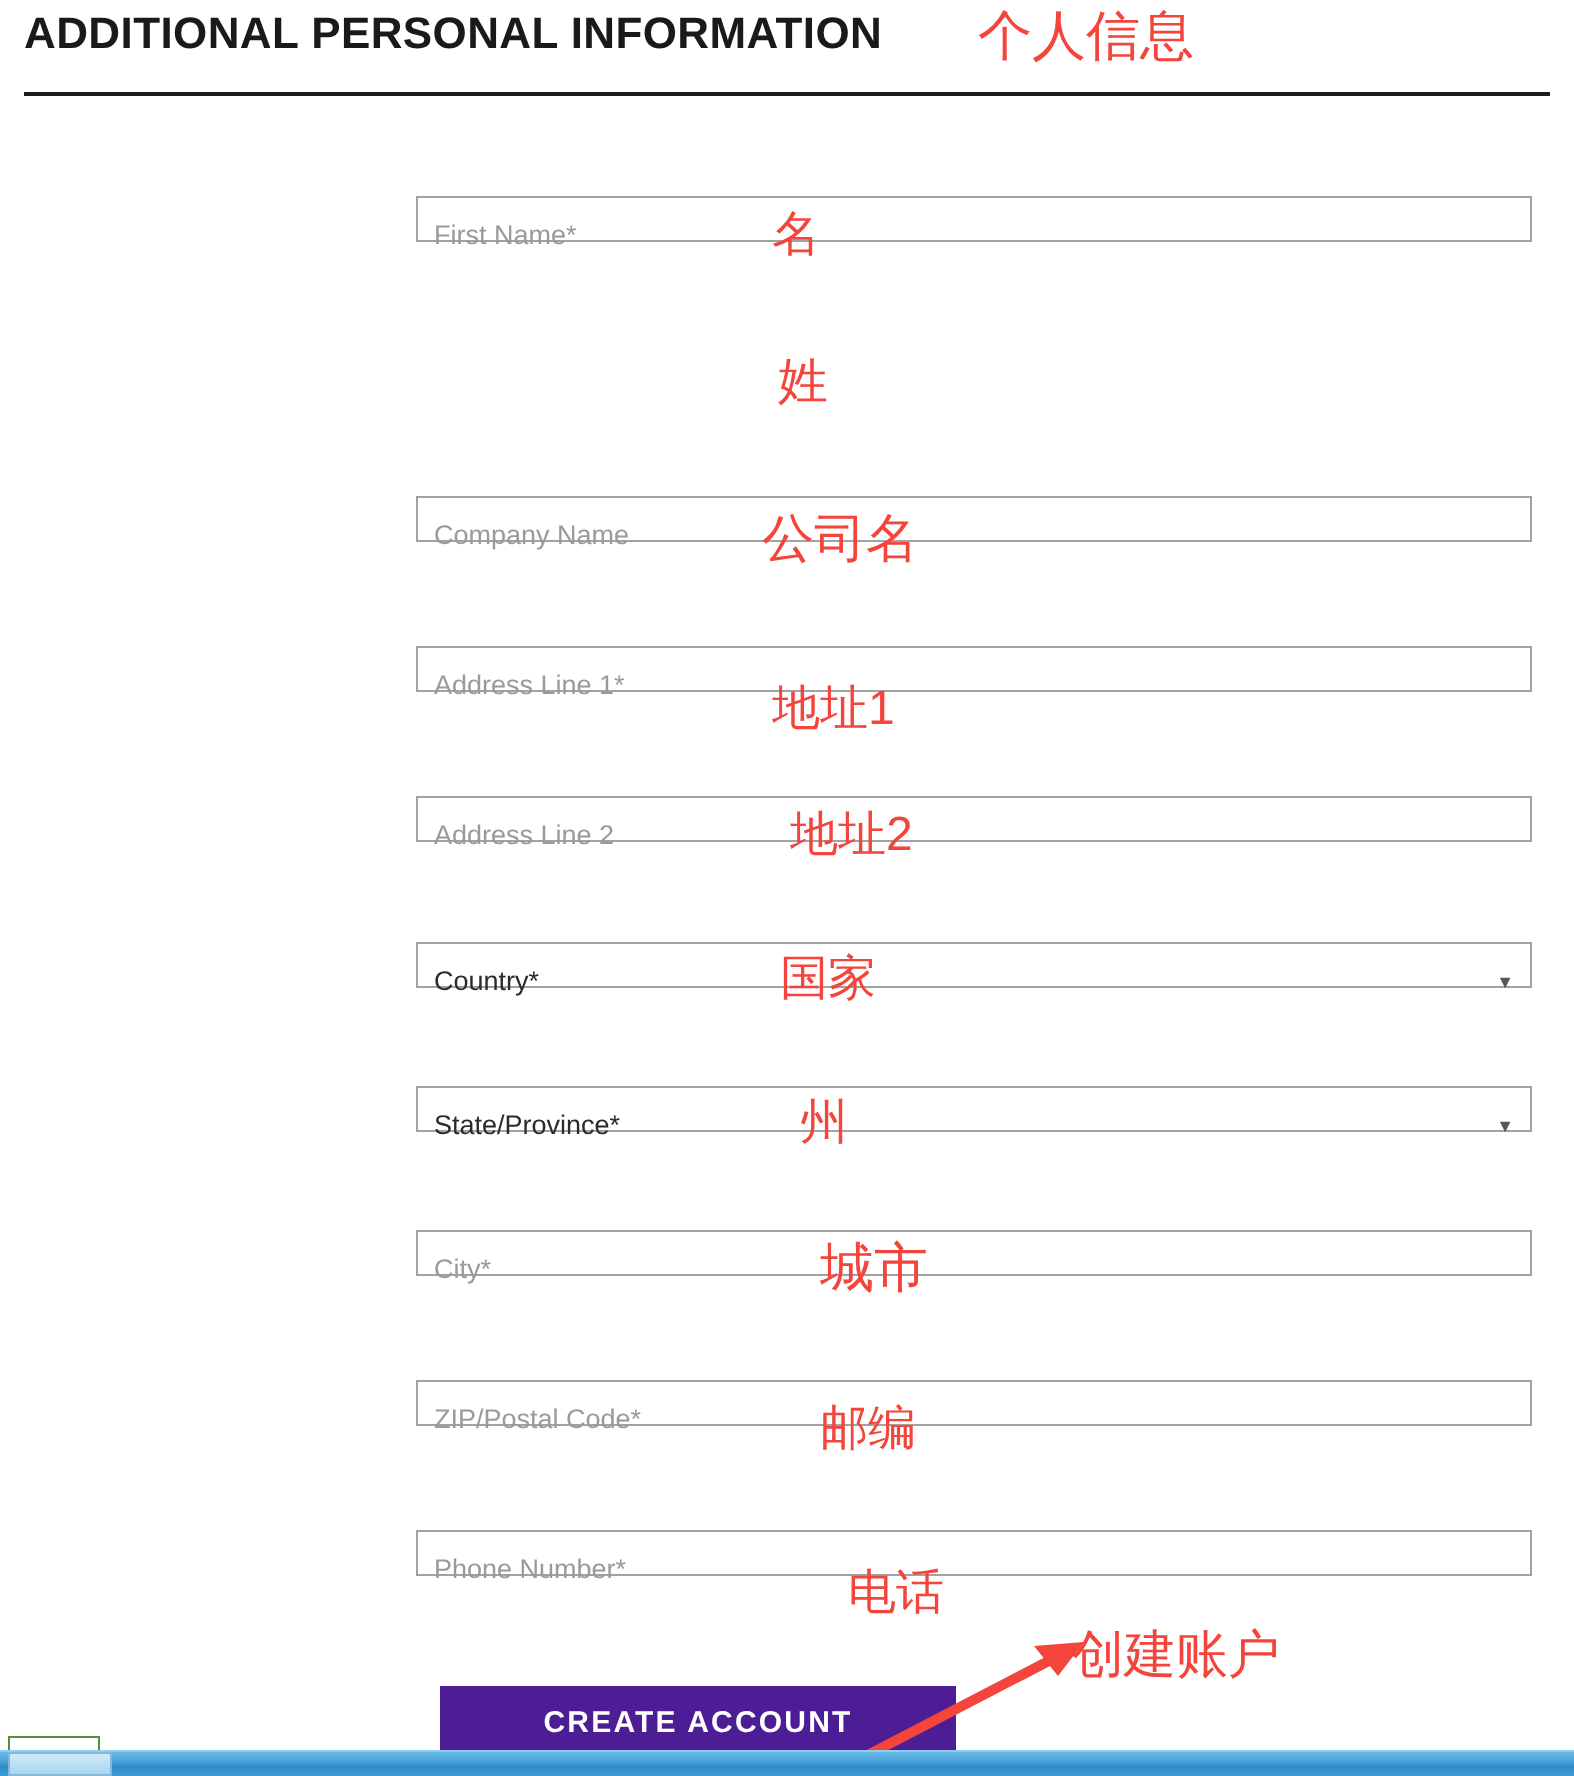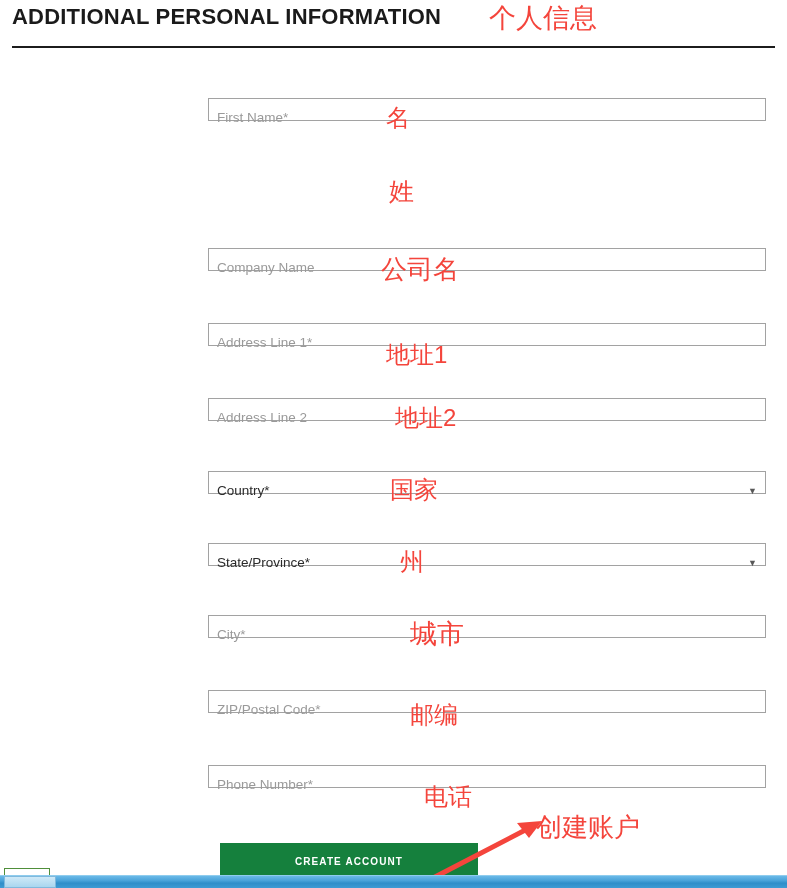--- a/index.html
+++ b/index.html
@@ -110,23 +110,23 @@
     pointer-events: none;
   }
 
   
   #create-account-button {
     position: absolute;
     left: 220px;
     top: 843px;
     width: 258px;
     height: 36px;
-    background: #15803d;
+    background: #4c1d95;
     color: #ffffff;
-    font-size: 10px;
+    font-size: 15px;
     font-weight: bold;
     letter-spacing: 1.1px;
     display: flex;
     align-items: center;
     justify-content: center;
     border: none;
     cursor: pointer;
     font-family: "Liberation Sans", sans-serif;
   }
 

